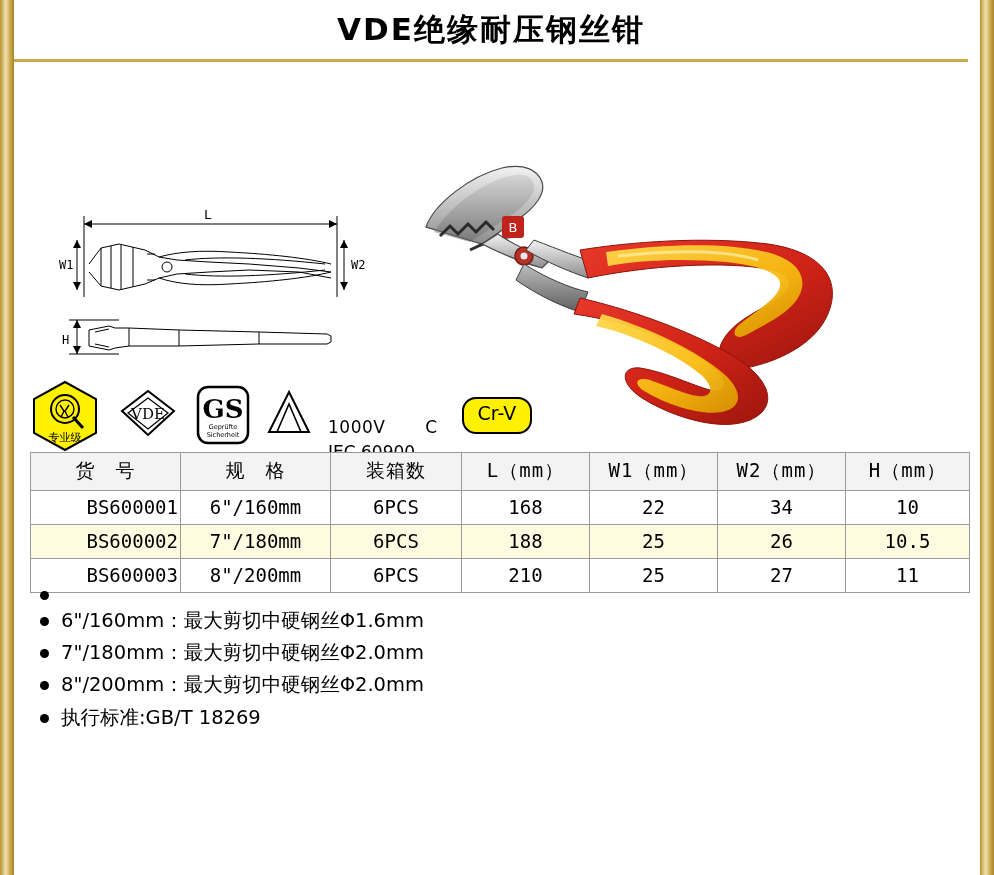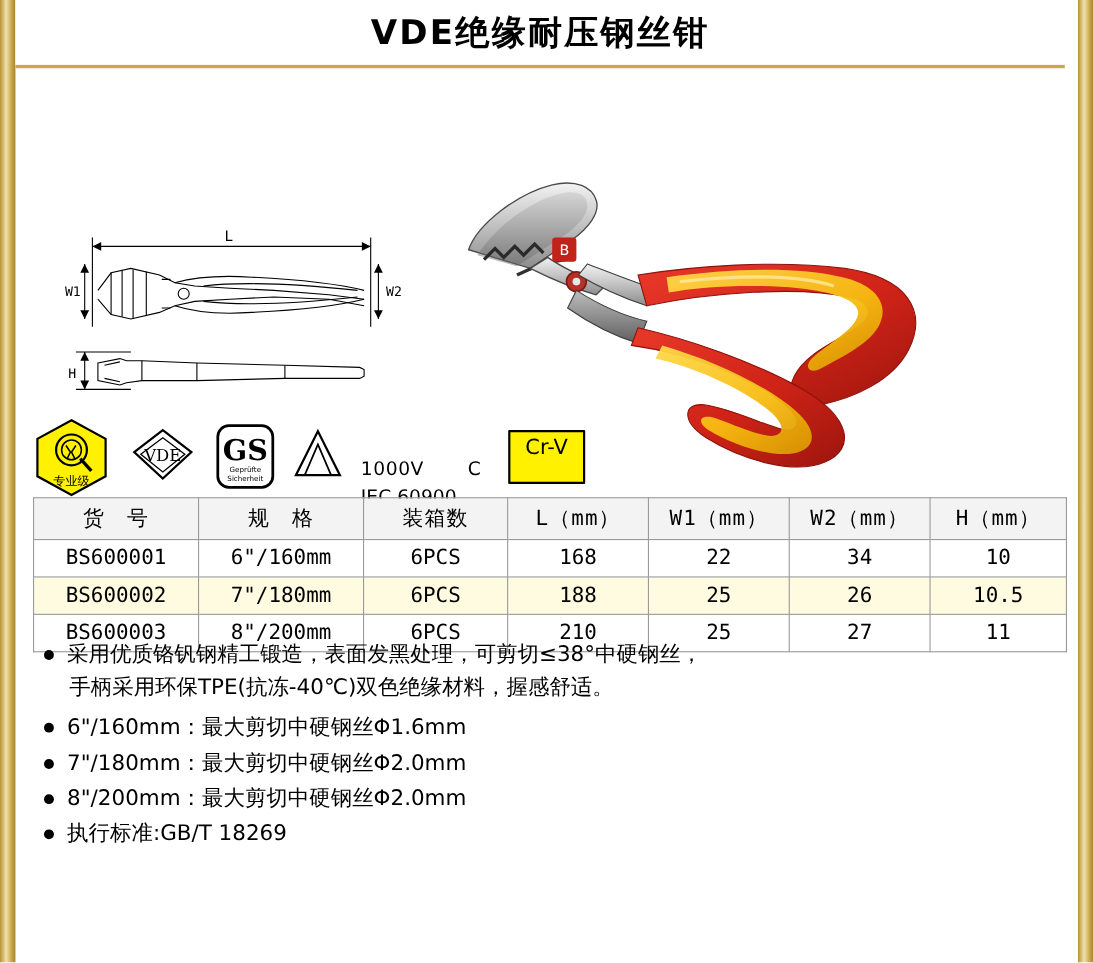--- a/index.html
+++ b/index.html
@@ -92,23 +92,23 @@
   .cert-voltage {
     font-family: "DejaVu Sans", "Liberation Sans", sans-serif;
     font-size: 17px;
     line-height: 1.45;
     color: #000;
     margin-left: 2px;
   }
   .cert-voltage .row1 { letter-spacing: 0.5px; margin-top: 48px; }
   .crv-badge {
     border: 2px solid #000;
-    border-radius: 1px;
+    border-radius: 14px;
     background: #fff100;
-    padding: 3px 14px 20px 14px;
+    padding: 3px 14px 8px 14px;
     font-size: 19px;
     font-family: "DejaVu Sans", "Liberation Sans", sans-serif;
     color: #000;
     margin-left: 10px;
   }
 
   
   .spec-table {
     position: absolute;
     top: 390px;
@@ -127,21 +127,21 @@
     font-weight: normal;
   }
   .spec-table thead th {
     background: #f3f3f3;
     letter-spacing: 1px;
     font-size: 19px;
   }
   .spec-table tbody tr.alt td {
     background: #fffbe0;
   }
-  .spec-table td.model { letter-spacing: 0px; }
+  .spec-table td.model { letter-spacing: 0px; text-align: right; }
 
   
   .features {
     position: absolute;
     top: 518px;
     left: 26px;
     width: 930px;
     font-family: "DejaVu Sans", "Liberation Sans", sans-serif;
     font-size: 19.5px;
     color: #000;
@@ -373,24 +373,20 @@
         <td>25</td>
         <td>27</td>
         <td>11</td>
       </tr>
     </tbody>
   </table>
 
   <div class="features">
     <div class="feature">
       <span class="bullet"></span>
-      <span class="feature-text">
-        <span>采用优质铬钒钢精工锻造，表面发黑处理，可剪切≤38°中硬钢丝，</span>
-        <span class="l2">手柄采用环保TPE(抗冻-40℃)双色绝缘材料，握感舒适。</span>
-      </span>
     </div>
     <div class="feature tight">
       <span class="bullet"></span>
       <span class="feature-text">6"/160mm：最大剪切中硬钢丝Φ1.6mm</span>
     </div>
     <div class="feature tight">
       <span class="bullet"></span>
       <span class="feature-text">7"/180mm：最大剪切中硬钢丝Φ2.0mm</span>
     </div>
     <div class="feature tight">

